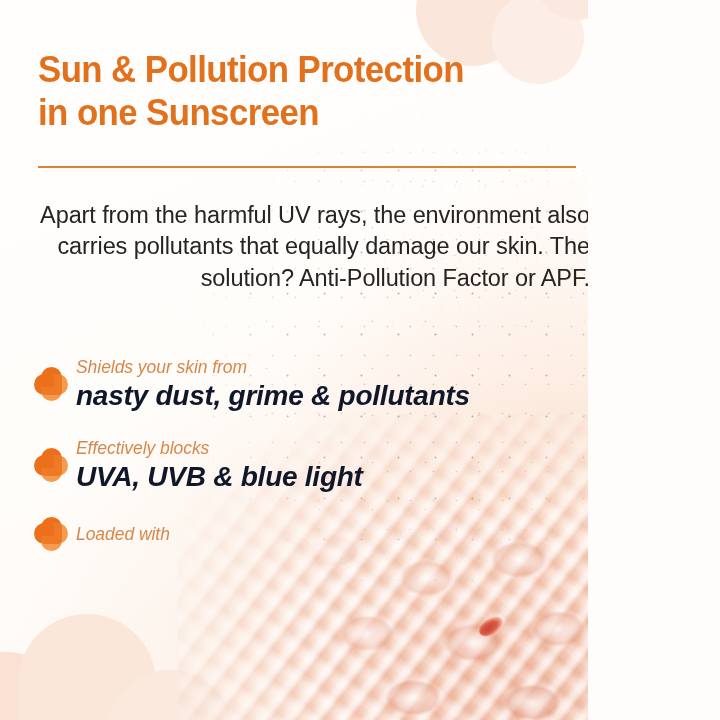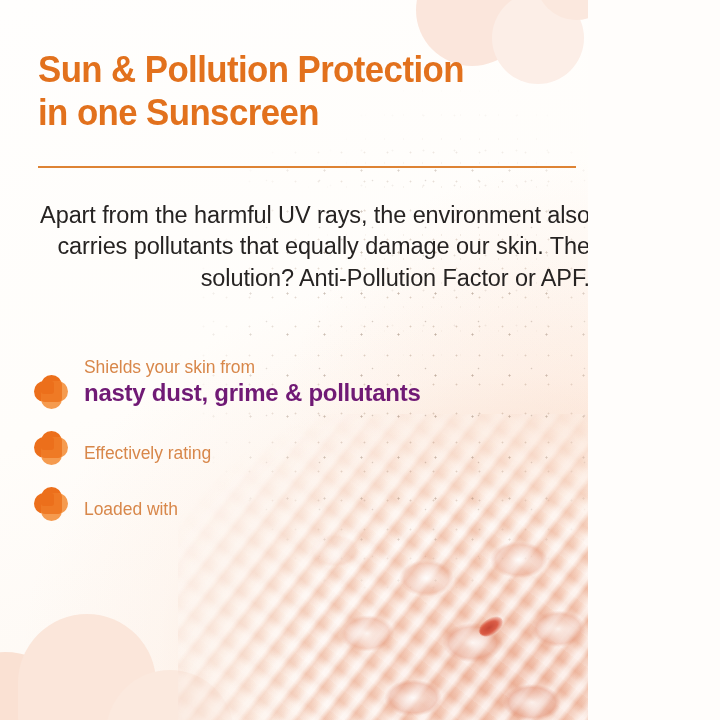--- a/index.html
+++ b/index.html
@@ -229,42 +229,43 @@
     left: 34px;
     top: 355px;
     width: 560px;
     list-style: none;
     margin: 0;
     padding: 0;
   }
   .benefit {
     position: relative;
     display: flex;
-    align-items: flex-end;
-    gap: 16px;
+    align-items: center;
+    gap: 8px;
     margin-bottom: 22px;
+    font-style: italic;
   }
   .benefit:last-child { margin-bottom: 12px; }
 
   .benefit-text {
     padding-top: 1px;
   }
   .benefit-lead {
     display: block;
     font-size: 17.5px;
     line-height: 1.28;
     color: #d8874a;
     letter-spacing: -0.05px;
   }
   .benefit-main {
     display: block;
-    font-size: 24px;
+    font-size: 28px;
     font-weight: 700;
     line-height: 1.27;
-    color: #701a75;
+    color: #0f172a;
     letter-spacing: -0.25px;
   }
 
   
   .clover {
     position: relative;
     flex: 0 0 auto;
     width: 34px;
     height: 34px;
   }
@@ -385,21 +386,22 @@
       <li class="benefit">
         <span class="clover">
           <span class="lobe a"></span>
           <span class="lobe b"></span>
           <span class="lobe c"></span>
           <span class="lobe d"></span>
           <span class="core"></span>
           <span class="core-dark"></span>
         </span>
         <span class="benefit-text">
-          <span class="benefit-lead">Effectively rating</span>
+          <span class="benefit-lead">Effectively blocks</span>
+          <span class="benefit-main">UVA, UVB &amp; blue light</span>
         </span>
       </li>
 
       <li class="benefit">
         <span class="clover">
           <span class="lobe a"></span>
           <span class="lobe b"></span>
           <span class="lobe c"></span>
           <span class="lobe d"></span>
           <span class="core"></span>

